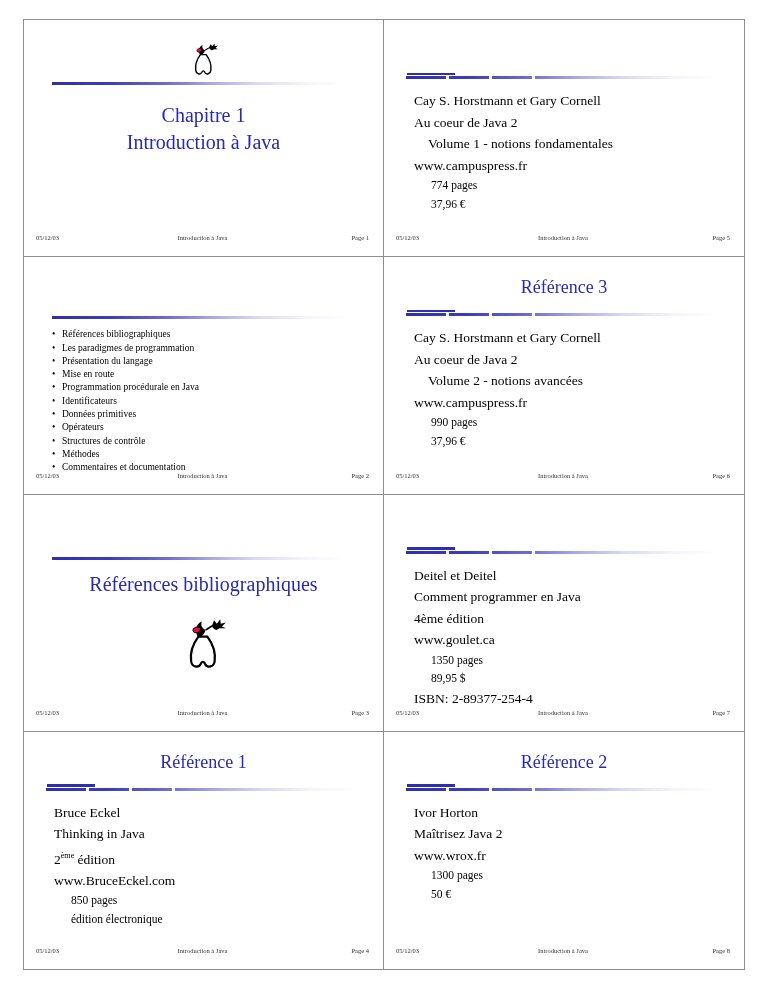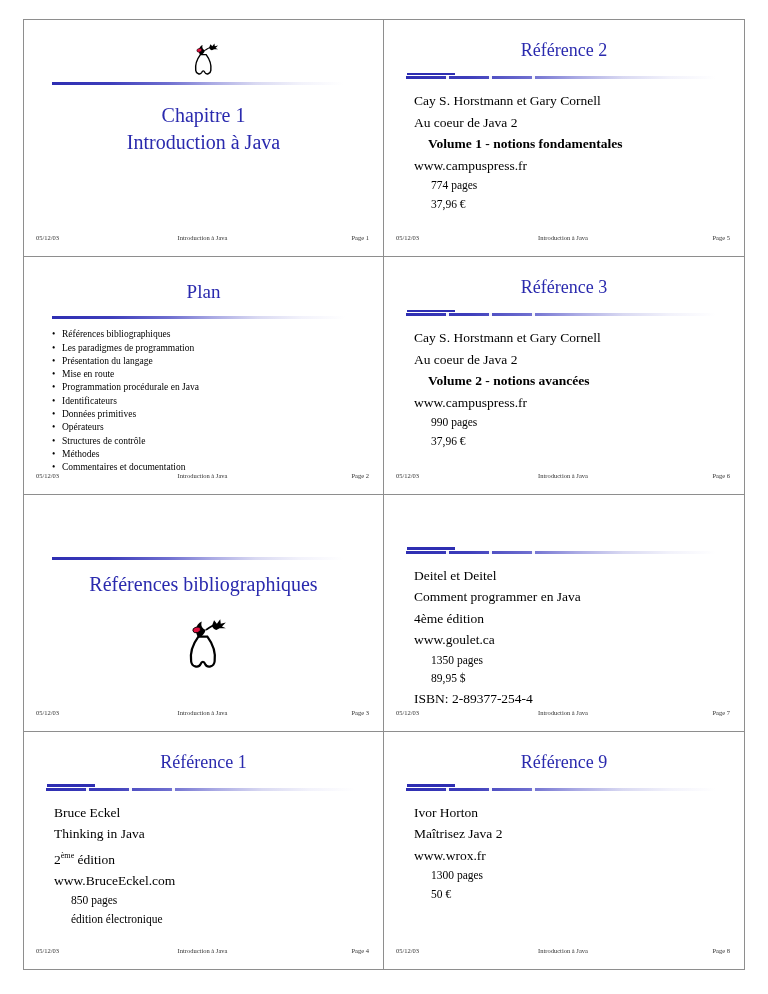--- a/index.html
+++ b/index.html
@@ -27,21 +27,21 @@
   .divider.seg::after{content:"";position:absolute;left:0;top:0;bottom:0;width:45%;
      background:repeating-linear-gradient(to right,transparent 0,transparent 40px,
         rgba(255,255,255,.95) 40px,rgba(255,255,255,.95) 43px);}
   .div-title{top:62px;left:28px;right:40px;}
   .div-ref{top:56px;left:22px;right:28px;}
   .div-plan{top:59px;left:28px;right:38px;}
 
   .ref-body{position:absolute;top:70px;left:0;right:14px;color:#000;}
   .bline{font-size:13.5px;line-height:21.5px;white-space:nowrap;}
   .lv0{padding-left:30px;}
-  .lv1{padding-left:44px;font-weight:bold;}
+  .lv1{padding-left:44px;}
   .lv2{padding-left:47px;font-size:11.5px;line-height:18.5px;}
   sup{font-size:60%;margin-top:20px;}
 
   .plan-list{position:absolute;top:71px;left:0;right:6px;color:#000;}
   .plan-item{position:relative;font-size:9.5px;line-height:13.3px;padding-left:38px;
      white-space:nowrap;}
   .plan-item .bullet{position:absolute;left:28px;top:0;font-size:9.5px;}
 
   .footer{position:absolute;left:12px;right:14px;bottom:13px;height:9px;
      font-size:6.5px;color:#333;}
@@ -72,39 +72,37 @@
       <div>Introduction à Java</div>
     </div>
     <div class="footer">
       <span class="f-date">05/12/03</span>
       <span class="f-title">Introduction à Java</span>
       <span class="f-page">Page 1</span>
     </div>
   </div>
 
   <div class="slide">
-    <div class="slide-title ref-title">Référence 2</div>
     <div class="divider seg div-ref"></div>
     <div class="ref-body">
       <div class="bline lv0">Cay S. Horstmann et Gary Cornell</div>
       <div class="bline lv0">Au coeur de Java 2</div>
       <div class="bline lv1">Volume 1 - notions fondamentales</div>
       <div class="bline lv0">www.campuspress.fr</div>
       <div class="bline lv2">774 pages</div>
       <div class="bline lv2">37,96 €</div>
     </div>
     <div class="footer">
       <span class="f-date">05/12/03</span>
       <span class="f-title">Introduction à Java</span>
       <span class="f-page">Page 5</span>
     </div>
   </div>
 
   <div class="slide">
-    <div class="slide-title plan-title">Plan</div>
     <div class="divider div-plan"></div>
     <div class="plan-list">
       <div class="plan-item"><span class="bullet">•</span><span>Références bibliographiques</span></div>
       <div class="plan-item"><span class="bullet">•</span><span>Les paradigmes de programmation</span></div>
       <div class="plan-item"><span class="bullet">•</span><span>Présentation du langage</span></div>
       <div class="plan-item"><span class="bullet">•</span><span>Mise en route</span></div>
       <div class="plan-item"><span class="bullet">•</span><span>Programmation procédurale en Java</span></div>
       <div class="plan-item"><span class="bullet">•</span><span>Identificateurs</span></div>
       <div class="plan-item"><span class="bullet">•</span><span>Données primitives</span></div>
       <div class="plan-item"><span class="bullet">•</span><span>Opérateurs</span></div>
@@ -184,21 +182,21 @@
       <div class="bline lv2">édition électronique</div>
     </div>
     <div class="footer">
       <span class="f-date">05/12/03</span>
       <span class="f-title">Introduction à Java</span>
       <span class="f-page">Page 4</span>
     </div>
   </div>
 
   <div class="slide">
-    <div class="slide-title ref-title">Référence 9</div>
+    <div class="slide-title ref-title">Référence 2</div>
     <div class="divider seg div-ref"></div>
     <div class="ref-body">
       <div class="bline lv0">Ivor Horton</div>
       <div class="bline lv0">Maîtrisez Java 2</div>
       <div class="bline lv0">www.wrox.fr</div>
       <div class="bline lv2">1300 pages</div>
       <div class="bline lv2">50 €</div>
     </div>
     <div class="footer">
       <span class="f-date">05/12/03</span>

